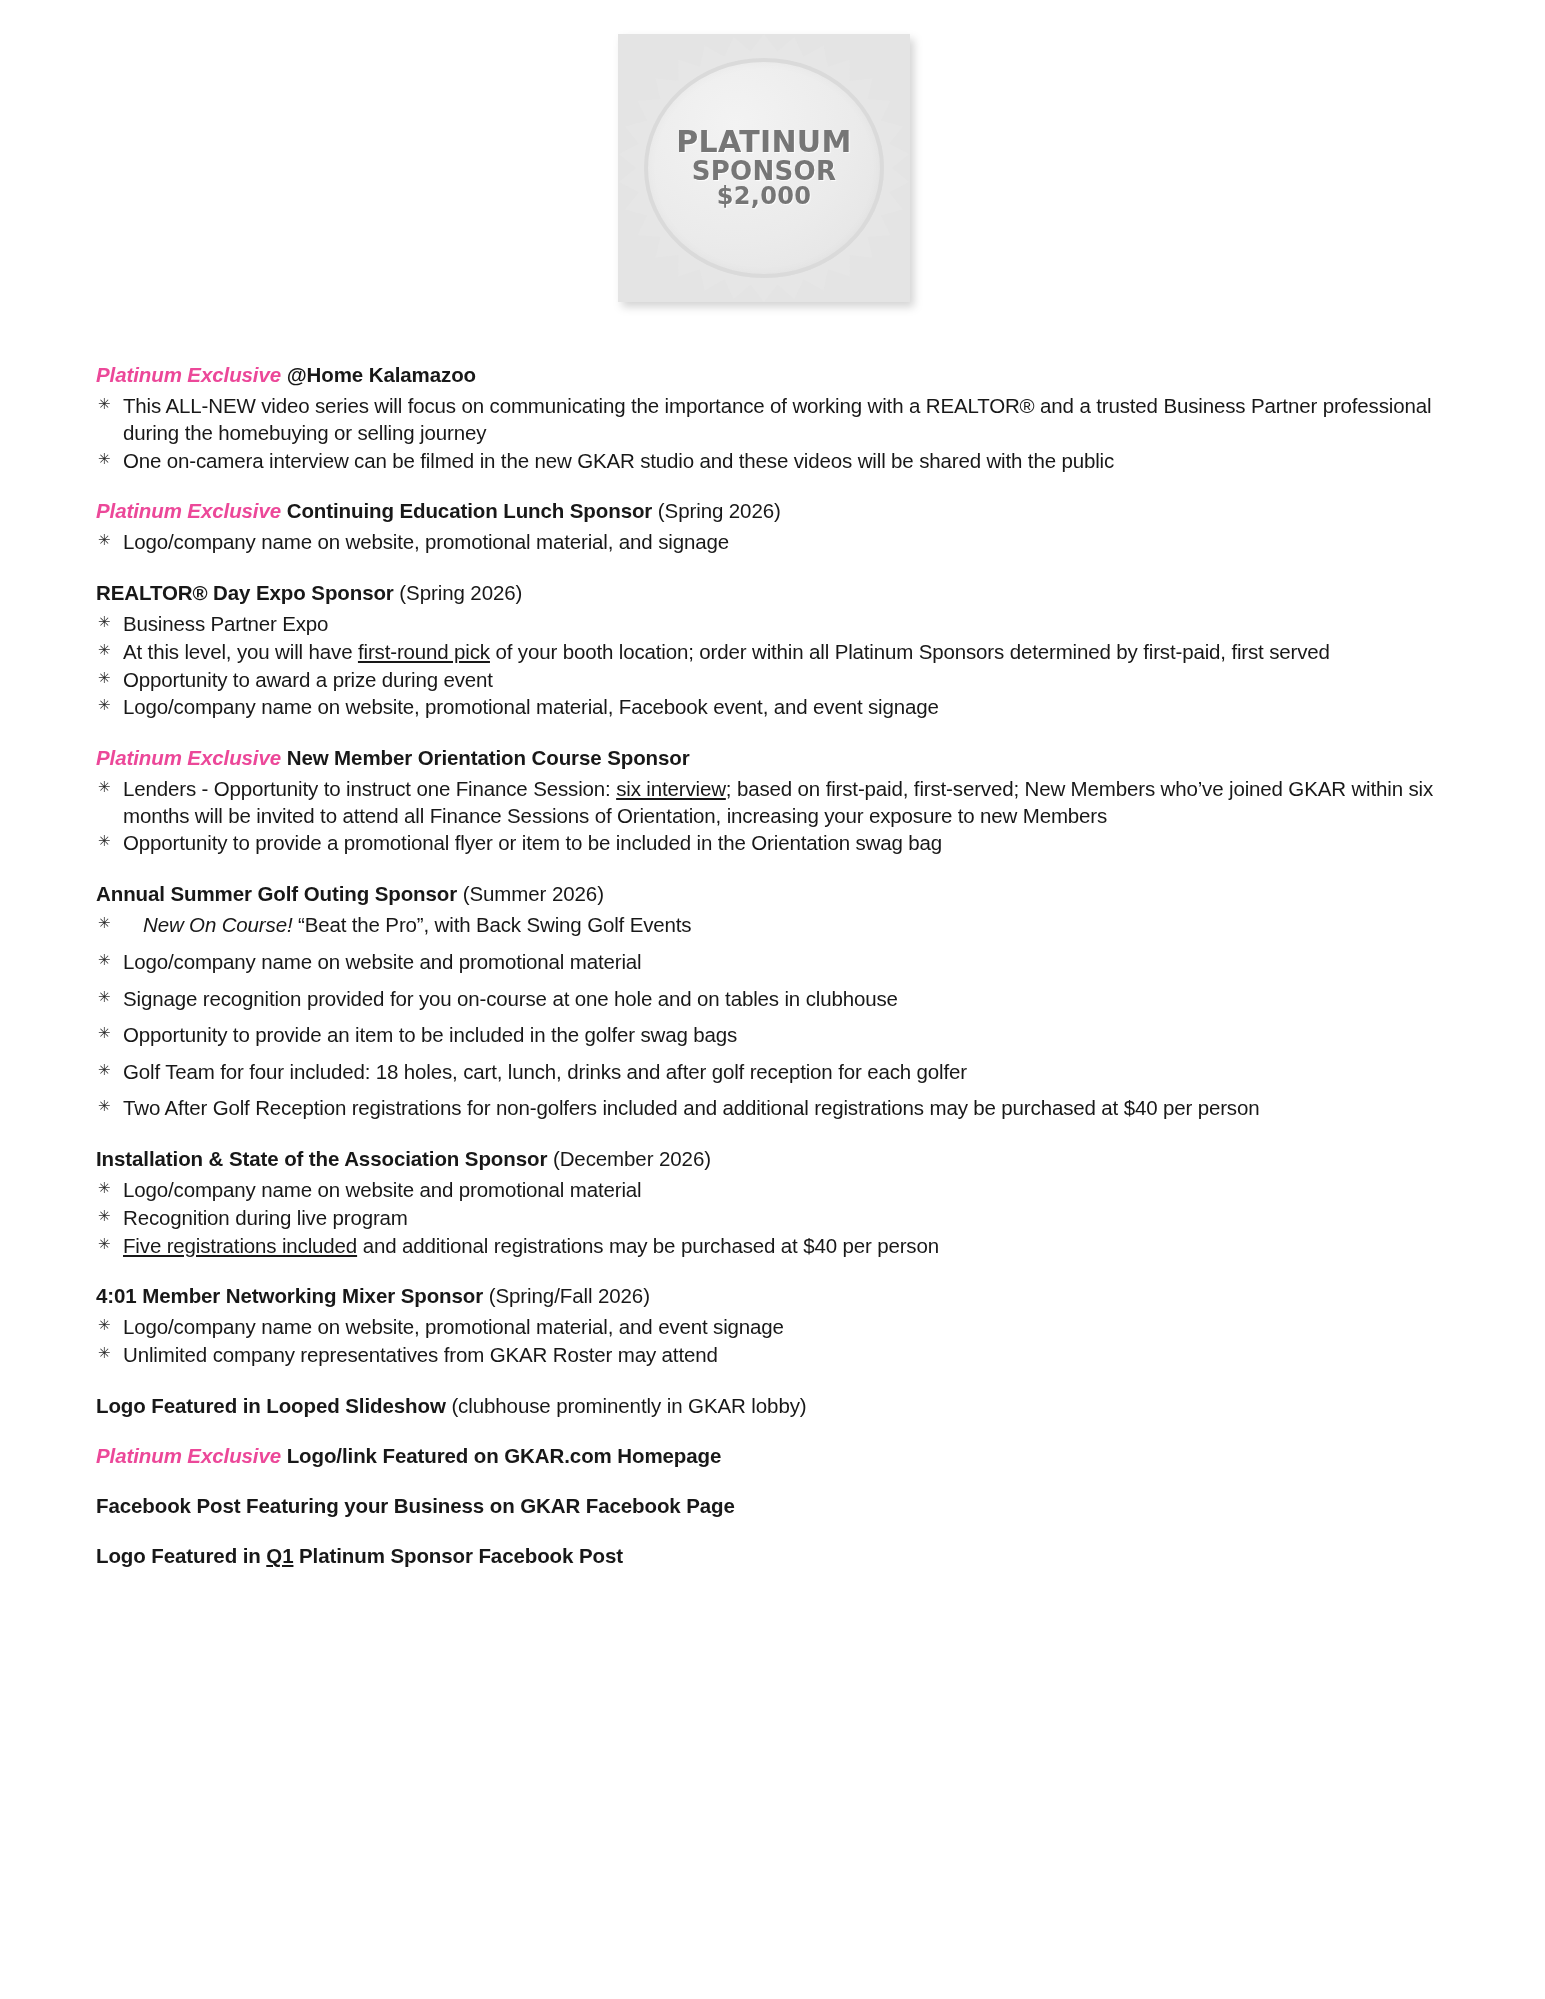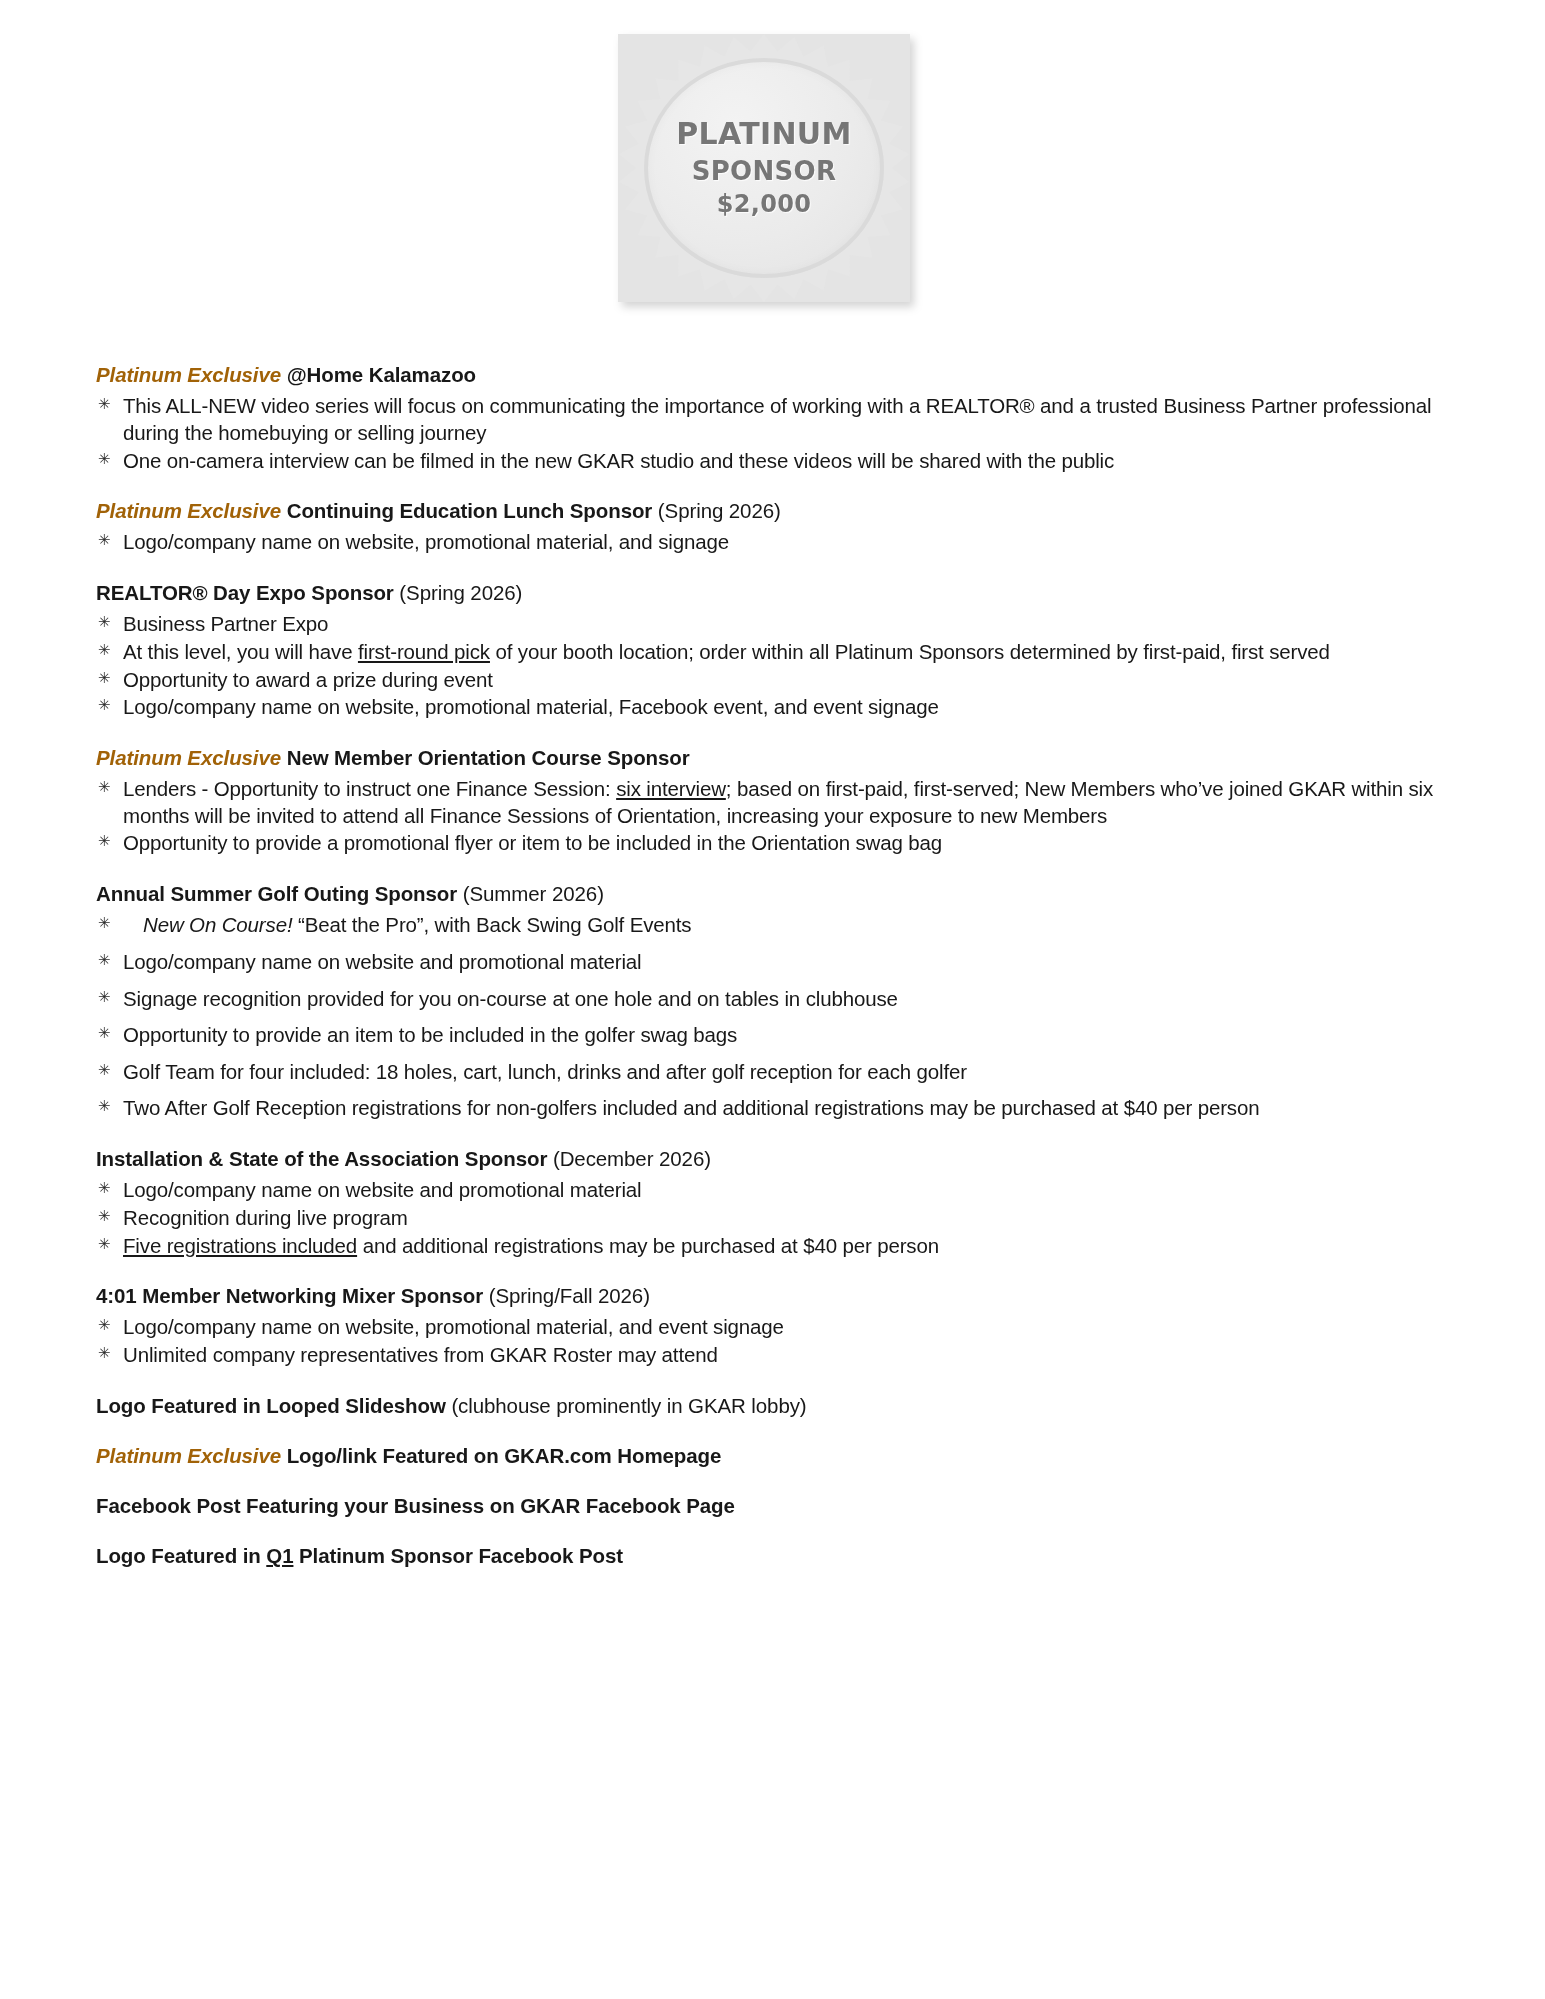--- a/index.html
+++ b/index.html
@@ -43,21 +43,20 @@
     top: 24px;
     width: 240px;
     height: 220px;
     border-radius: 50%;
     background: radial-gradient(circle at 38% 30%, #f3f3f3 0%, #ebebeb 55%, #e2e2e2 100%);
     box-shadow: inset 0 0 0 4px #dadada, inset 0 0 14px rgba(0,0,0,0.06);
     display: flex;
     flex-direction: column;
     align-items: center;
     justify-content: center;
-    gap: 8px;
   }
   .badge-line {
     font-family: "DejaVu Sans", sans-serif;
     font-weight: bold;
     color: #767676;
     text-shadow: 1px 1px 1px rgba(255,255,255,0.9);
     letter-spacing: 0.3px;
     line-height: 1.02;
   }
   .badge-l1 { font-size: 30px; }
@@ -75,21 +74,21 @@
   .block { margin-bottom: 24px; }
 
   .heading {
     font-size: 20.5px;
     font-weight: bold;
     line-height: 1.28;
     margin-bottom: 5px;
     letter-spacing: -0.1px;
   }
   .excl {
-    color: #a16207;
+    color: #ec4899;
     font-style: italic;
     font-weight: bold;
   }
   .normal-weight {
     font-weight: normal;
   }
 
   ul.bullets {
     list-style: none;
     margin: 0;

